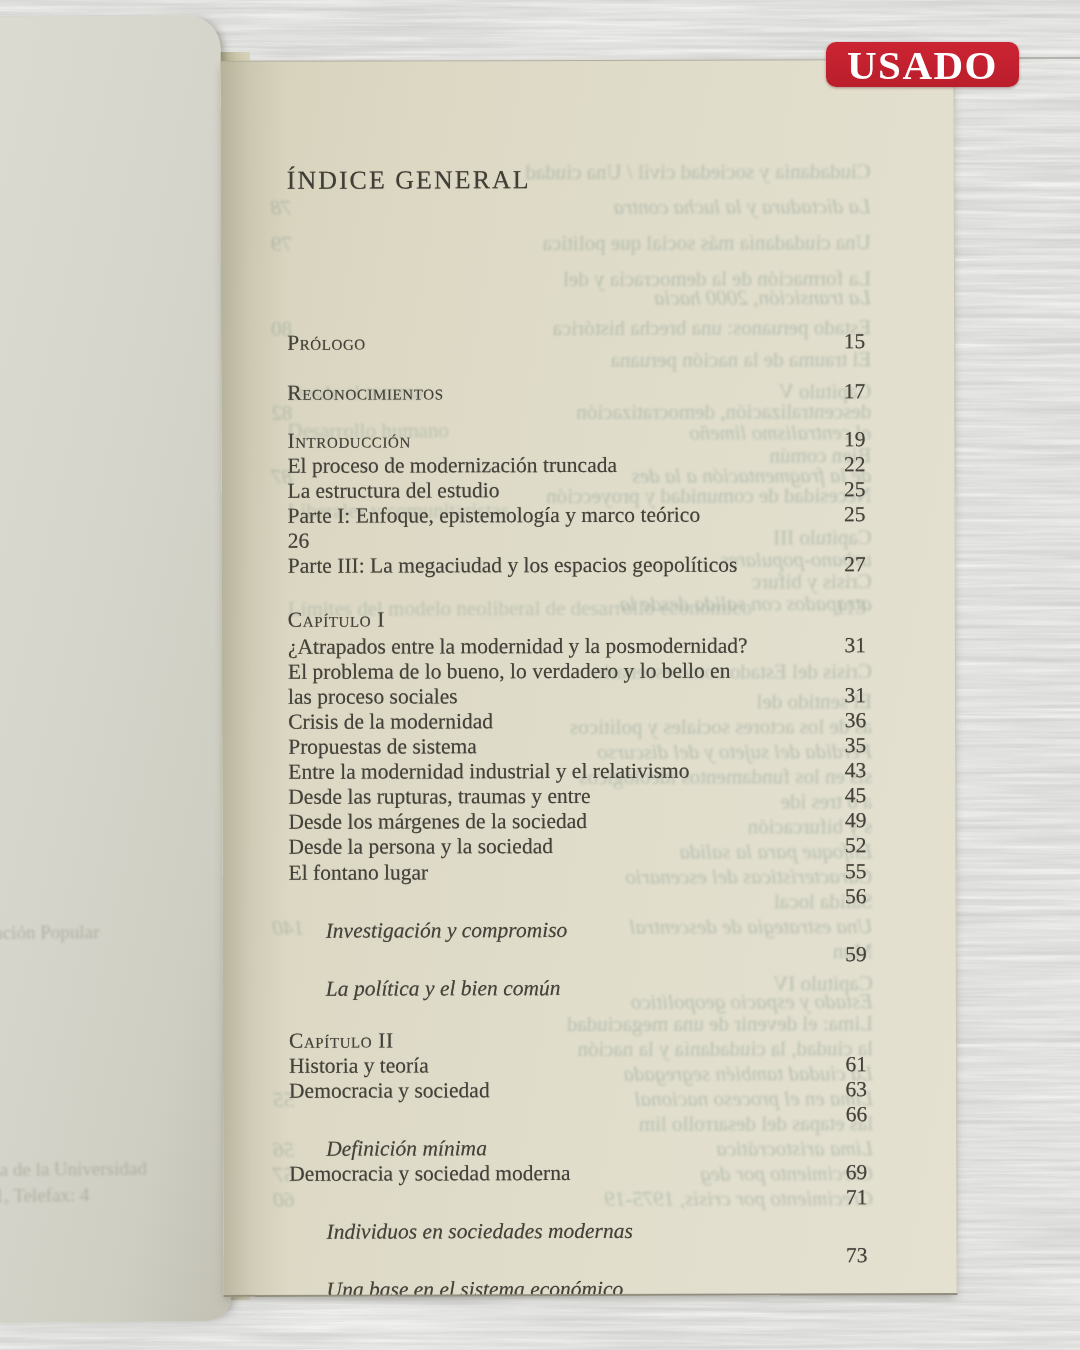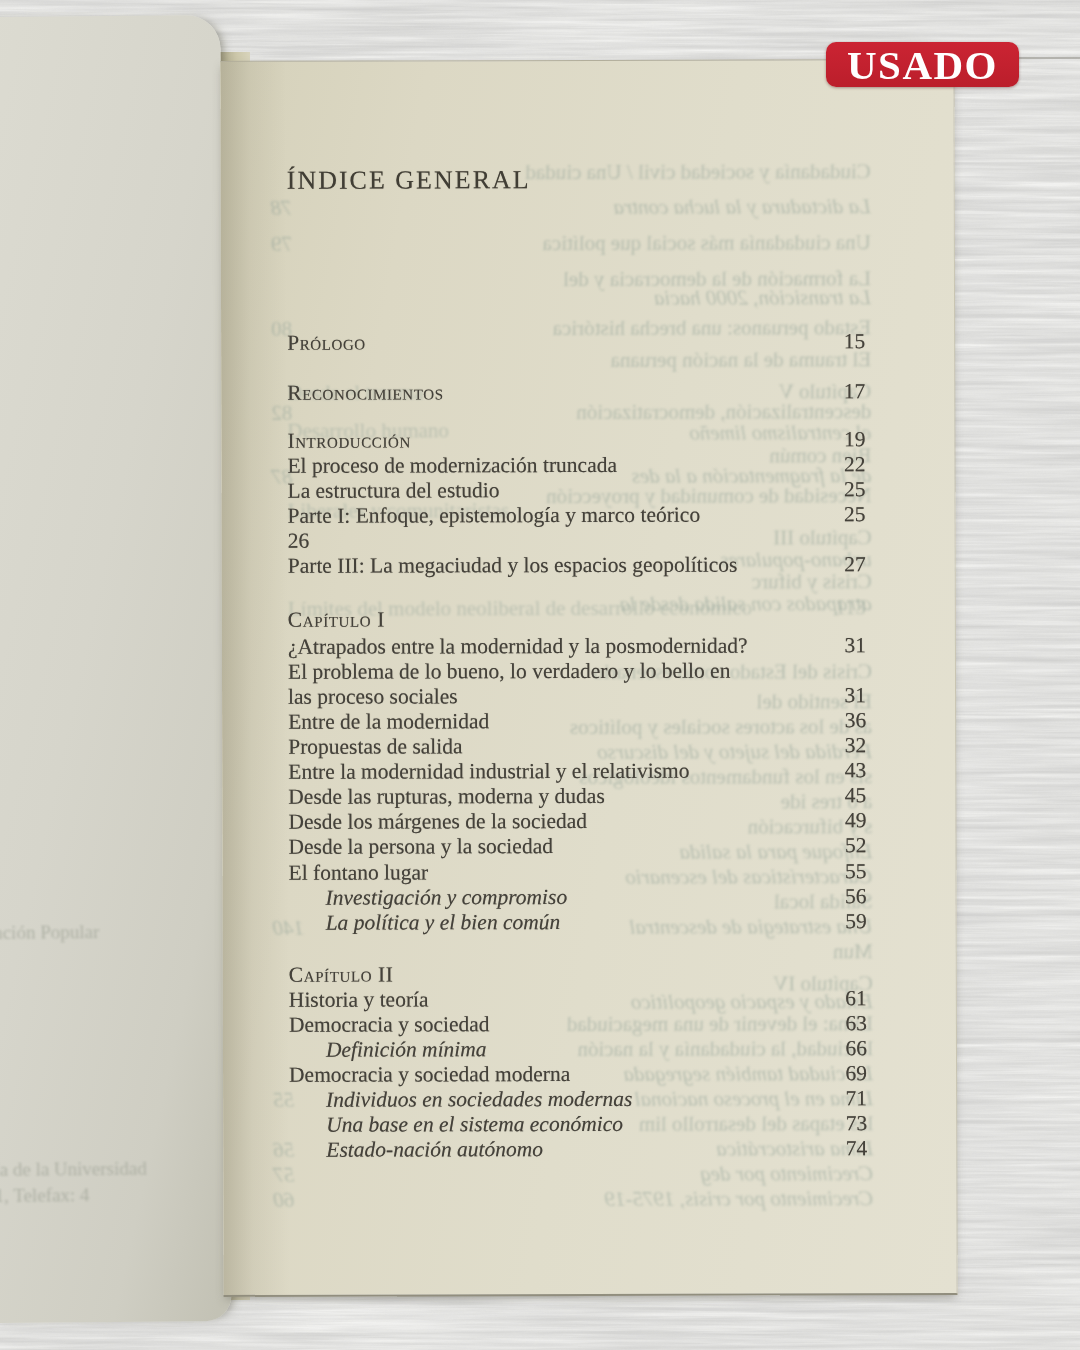--- a/index.html
+++ b/index.html
@@ -29,21 +29,21 @@
     background:linear-gradient(90deg,rgba(110,104,78,.30) 0%,rgba(110,104,78,.10) 4%,rgba(110,104,78,0) 9%);}
 
   .page-title{position:absolute;left:66px;top:104px;font-size:26px;letter-spacing:2px;
     color:#413e35;text-shadow:0 0 .7px rgba(60,55,45,.55);}
 
   .toc{position:absolute;left:66px;top:269px;width:578px;color:#44413a;
     text-shadow:0 0 .7px rgba(60,55,45,.5);}
   .row{display:flex;justify-content:space-between;line-height:25px;font-size:21.5px;}
   .row .t{white-space:pre;}
   .row.sc .t{font-variant:small-caps;letter-spacing:.6px;}
-  .row.it .t{font-style:italic;padding-left:37px;}
+  .row.it .t{font-style:italic;padding-left:37px;margin-top:33px;}
   .row .n{font-variant:normal;}
 
   
   .bleed-m{position:absolute;left:50px;top:0;width:600px;height:100%;transform:scaleX(-1);
     color:#93a398;opacity:.50;filter:blur(1.1px);z-index:0;}
   .bleed-r{position:absolute;left:66px;top:0;width:578px;height:100%;
     color:#97a69b;opacity:.46;filter:blur(1.2px);z-index:0;}
   .bleed-line{position:absolute;left:0;right:0;display:flex;justify-content:space-between;
     font-size:21px;line-height:22px;white-space:pre;}
   .bleed-line.it{font-style:italic;}
@@ -183,33 +183,33 @@
         </div>
         <div class="row">
           <span class="t">El problema de lo bueno, lo verdadero y lo bello en</span>
           <span class="n"></span>
         </div>
         <div class="row">
           <span class="t">las proceso sociales</span>
           <span class="n">31</span>
         </div>
         <div class="row">
-          <span class="t">Entre de la modernidad</span>
+          <span class="t">Crisis de la modernidad</span>
           <span class="n">36</span>
         </div>
         <div class="row">
-          <span class="t">Propuestas de salida</span>
-          <span class="n">32</span>
+          <span class="t">Propuestas de sistema</span>
+          <span class="n">35</span>
         </div>
         <div class="row">
           <span class="t">Entre la modernidad industrial y el relativismo</span>
           <span class="n">43</span>
         </div>
         <div class="row">
-          <span class="t">Desde las rupturas, moderna y dudas</span>
+          <span class="t">Desde las rupturas, traumas y entre</span>
           <span class="n">45</span>
         </div>
         <div class="row">
           <span class="t">Desde los márgenes de la sociedad</span>
           <span class="n">49</span>
         </div>
         <div class="row">
           <span class="t">Desde la persona y la sociedad</span>
           <span class="n">52</span>
         </div>

